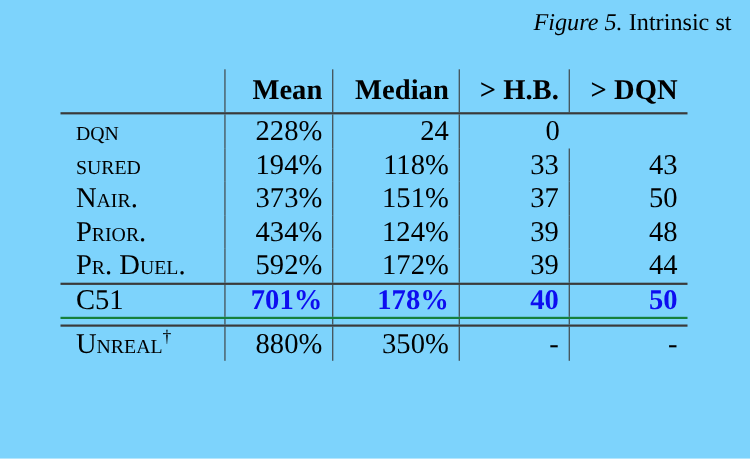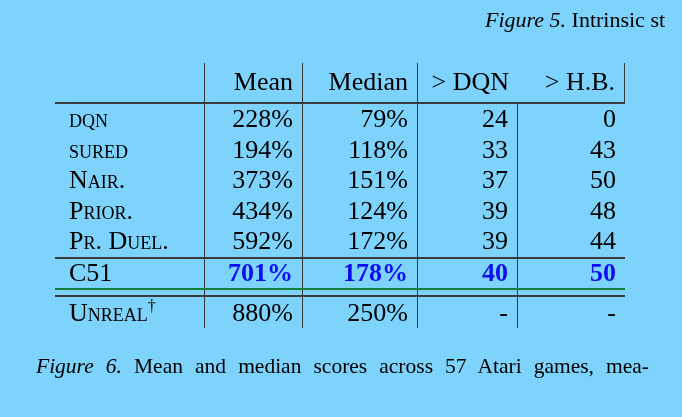--- a/index.html
+++ b/index.html
@@ -23,21 +23,21 @@
   }
   .cell {
     box-sizing:border-box; text-align:right; padding-right:9px;
     border-right:1.7px solid #3a3a3a; overflow:hidden; white-space:nowrap;
   }
   .cell.lastcol { border-right:none; }
   .cell.lbl { text-align:left; padding-left:14px; padding-right:12px; }
   .sc { font-variant:small-caps; }
   sup.dagger { font-size:0.62em; vertical-align:super; line-height:0; }
 
-  .r-head { height:41px; line-height:38px; border-bottom:2px solid #3a3a3a; font-weight:normal; }
+  .r-head { height:41px; line-height:38px; border-bottom:2px solid #3a3a3a; font-weight:bold; }
   .r-body { height:30.5px; line-height:30.5px; }
   .r-c51  { height:33px; line-height:28px; border-top:2px solid #3a3a3a; border-bottom:2px solid #15803d; }
   .r-gap  { height:7px; border-bottom:2px solid #3a3a3a; }
   .r-foot { height:31px; line-height:31px; }
   .hl { color:var(--hl,#0d0df0); font-weight:bold; }
 
   
   .cap {
     position:absolute; left:36px; top:352px; width:613px;
     font-size:21.5px; line-height:29.5px; color:#000;
@@ -55,28 +55,27 @@
     <i>Figure 5.</i>
     <span>Intrinsic st</span>
   </div>
 
   <div class="tbl">
 
     <div class="trow r-head">
       <div class="cell lbl"></div>
       <div class="cell">Mean</div>
       <div class="cell">Median</div>
+      <div class="cell">&gt; H.B.</div>
       <div class="cell lastcol">&gt; DQN</div>
-      <div class="cell">&gt; H.B.</div>
     </div>
 
     <div class="trow r-body">
       <div class="cell lbl sc">dqn</div>
       <div class="cell">228%</div>
-      <div class="cell">79%</div>
       <div class="cell">24</div>
       <div class="cell lastcol">0</div>
     </div>
 
     <div class="trow r-body">
       <div class="cell lbl sc">sured</div>
       <div class="cell">194%</div>
       <div class="cell">118%</div>
       <div class="cell">33</div>
       <div class="cell lastcol">43</div>
@@ -118,27 +117,23 @@
       <div class="cell"></div>
       <div class="cell"></div>
       <div class="cell"></div>
       <div class="cell"></div>
       <div class="cell lastcol"></div>
     </div>
 
     <div class="trow r-foot">
       <div class="cell lbl"><span class="sc">Unreal</span><sup class="dagger">†</sup></div>
       <div class="cell">880%</div>
-      <div class="cell">250%</div>
+      <div class="cell">350%</div>
       <div class="cell">-</div>
       <div class="cell lastcol">-</div>
     </div>
 
   </div>
 
   <div class="cap">
-    <div class="cap-line">
-      <i>Figure 6.</i>
-      <span>Mean and median scores across 57 Atari games, mea-</span>
-    </div>
   </div>
 
 </div>
 
 </body></html>

